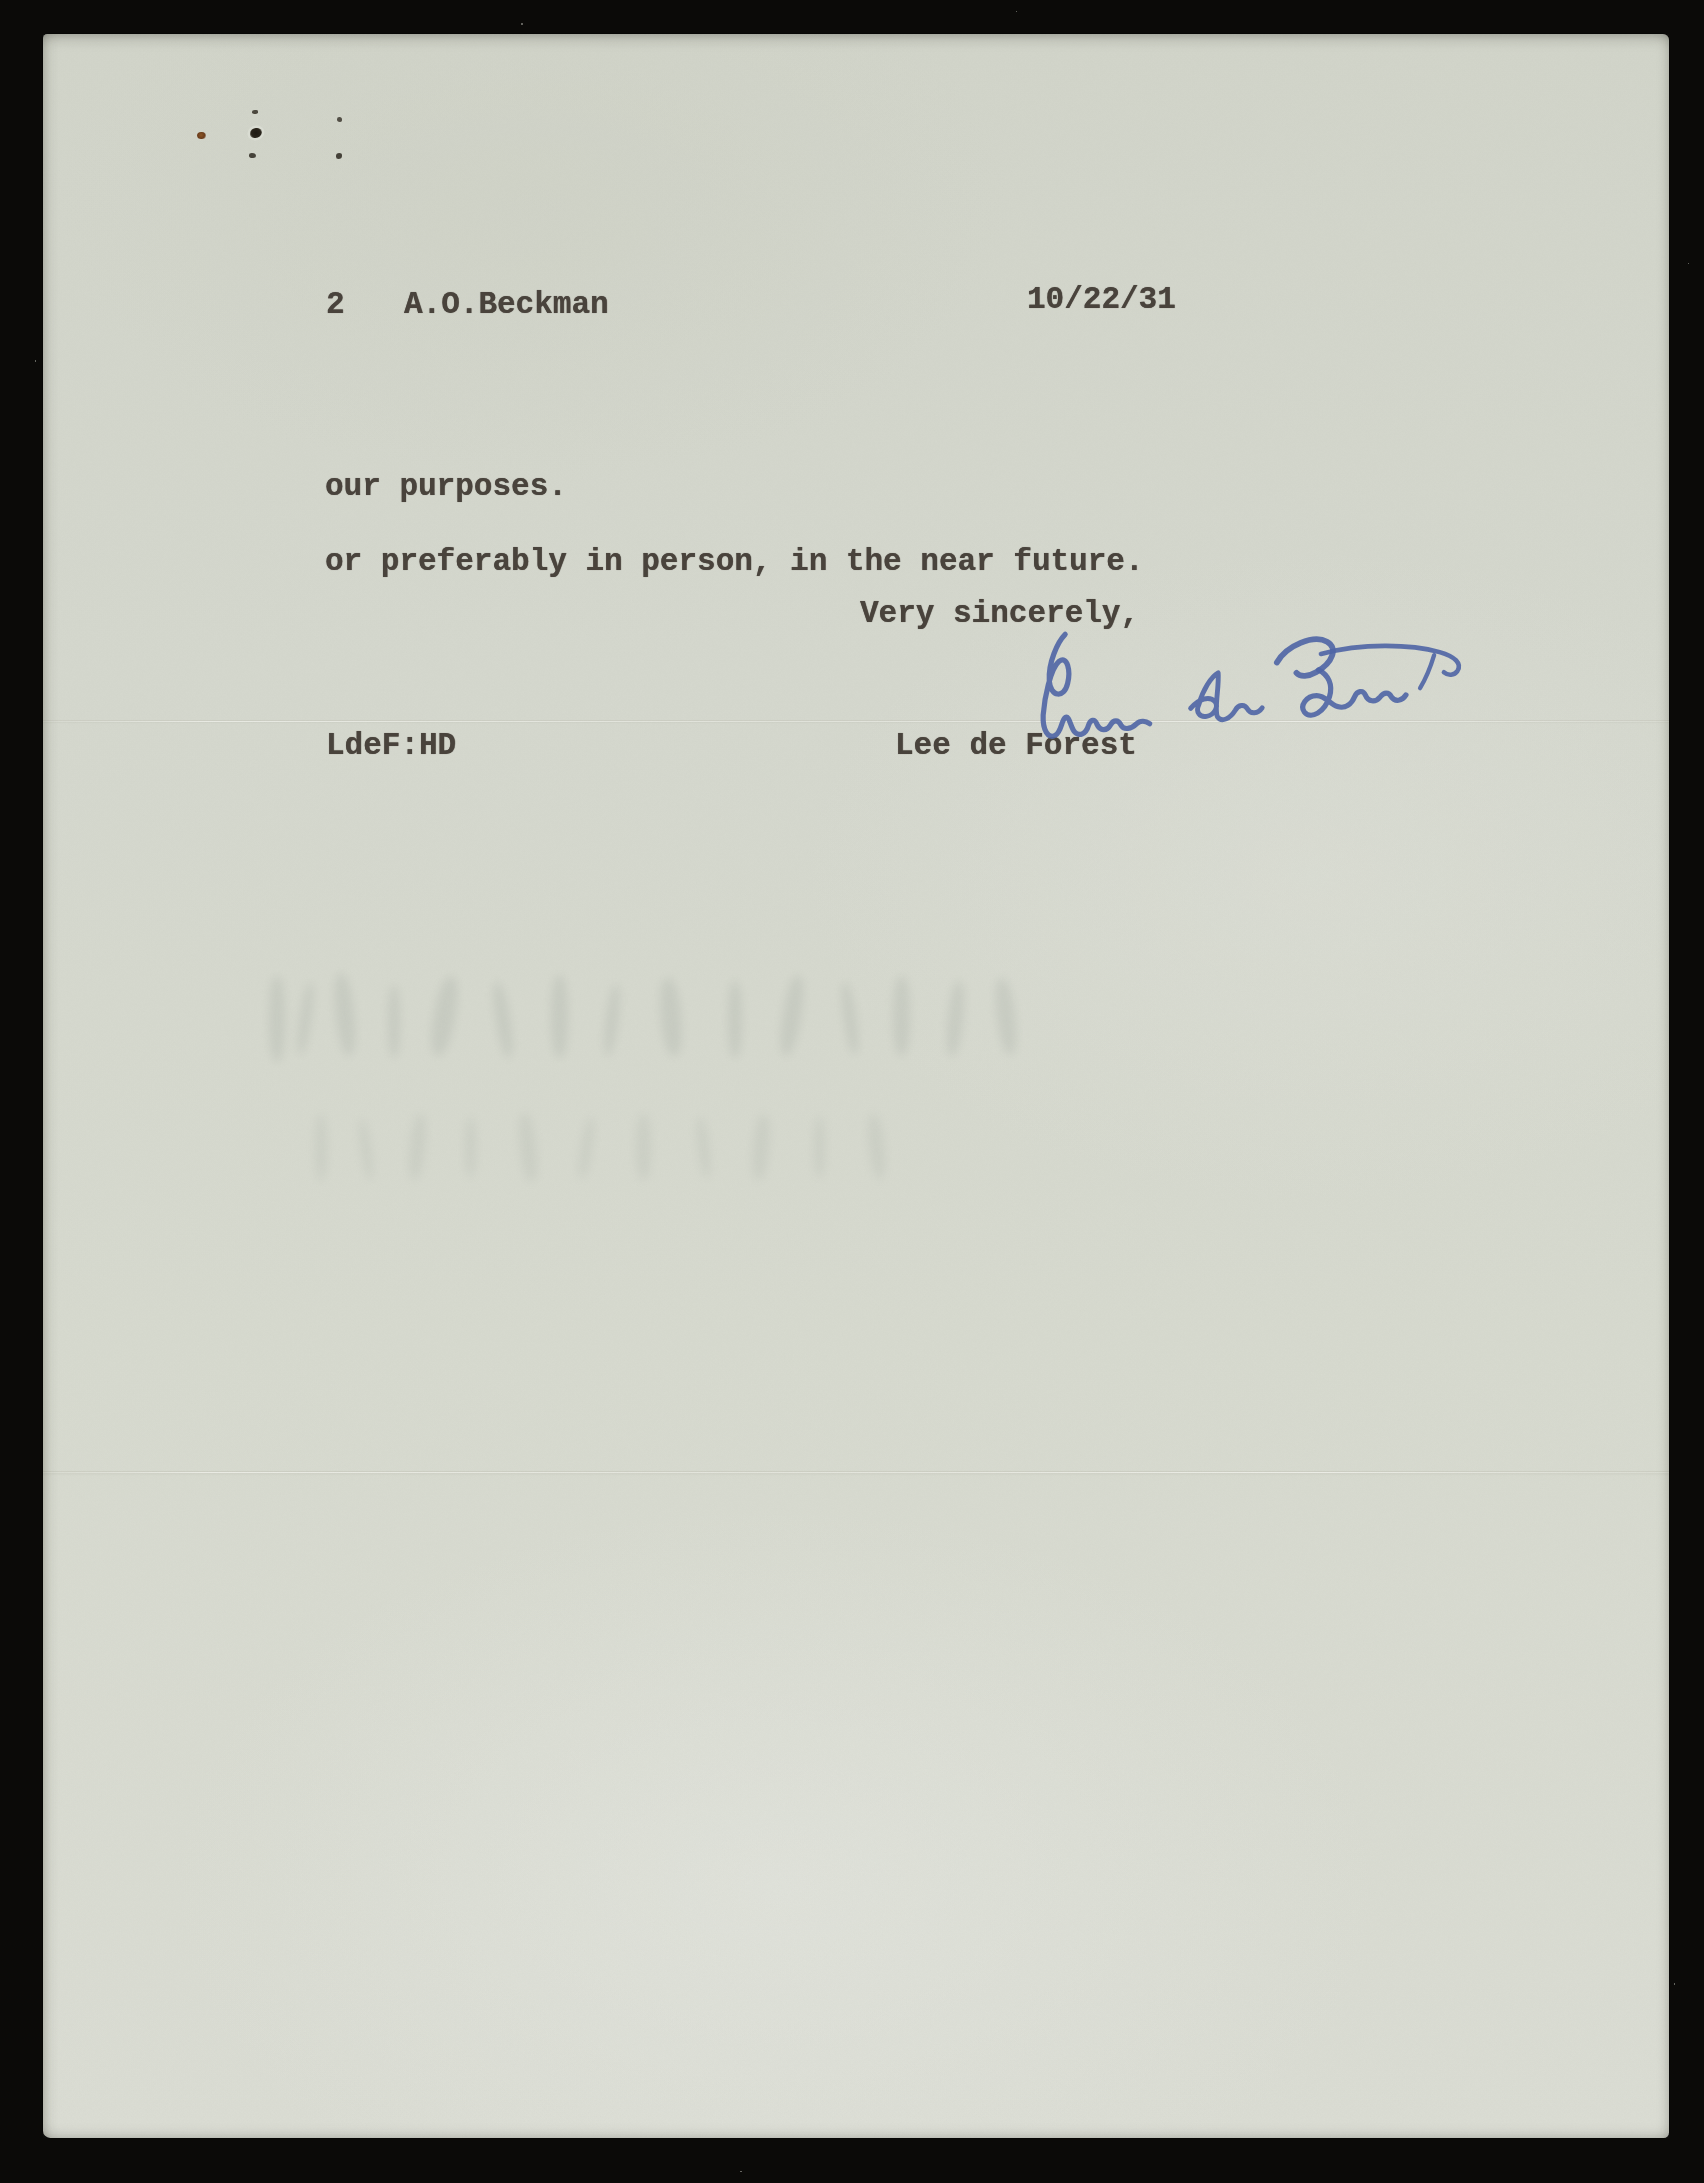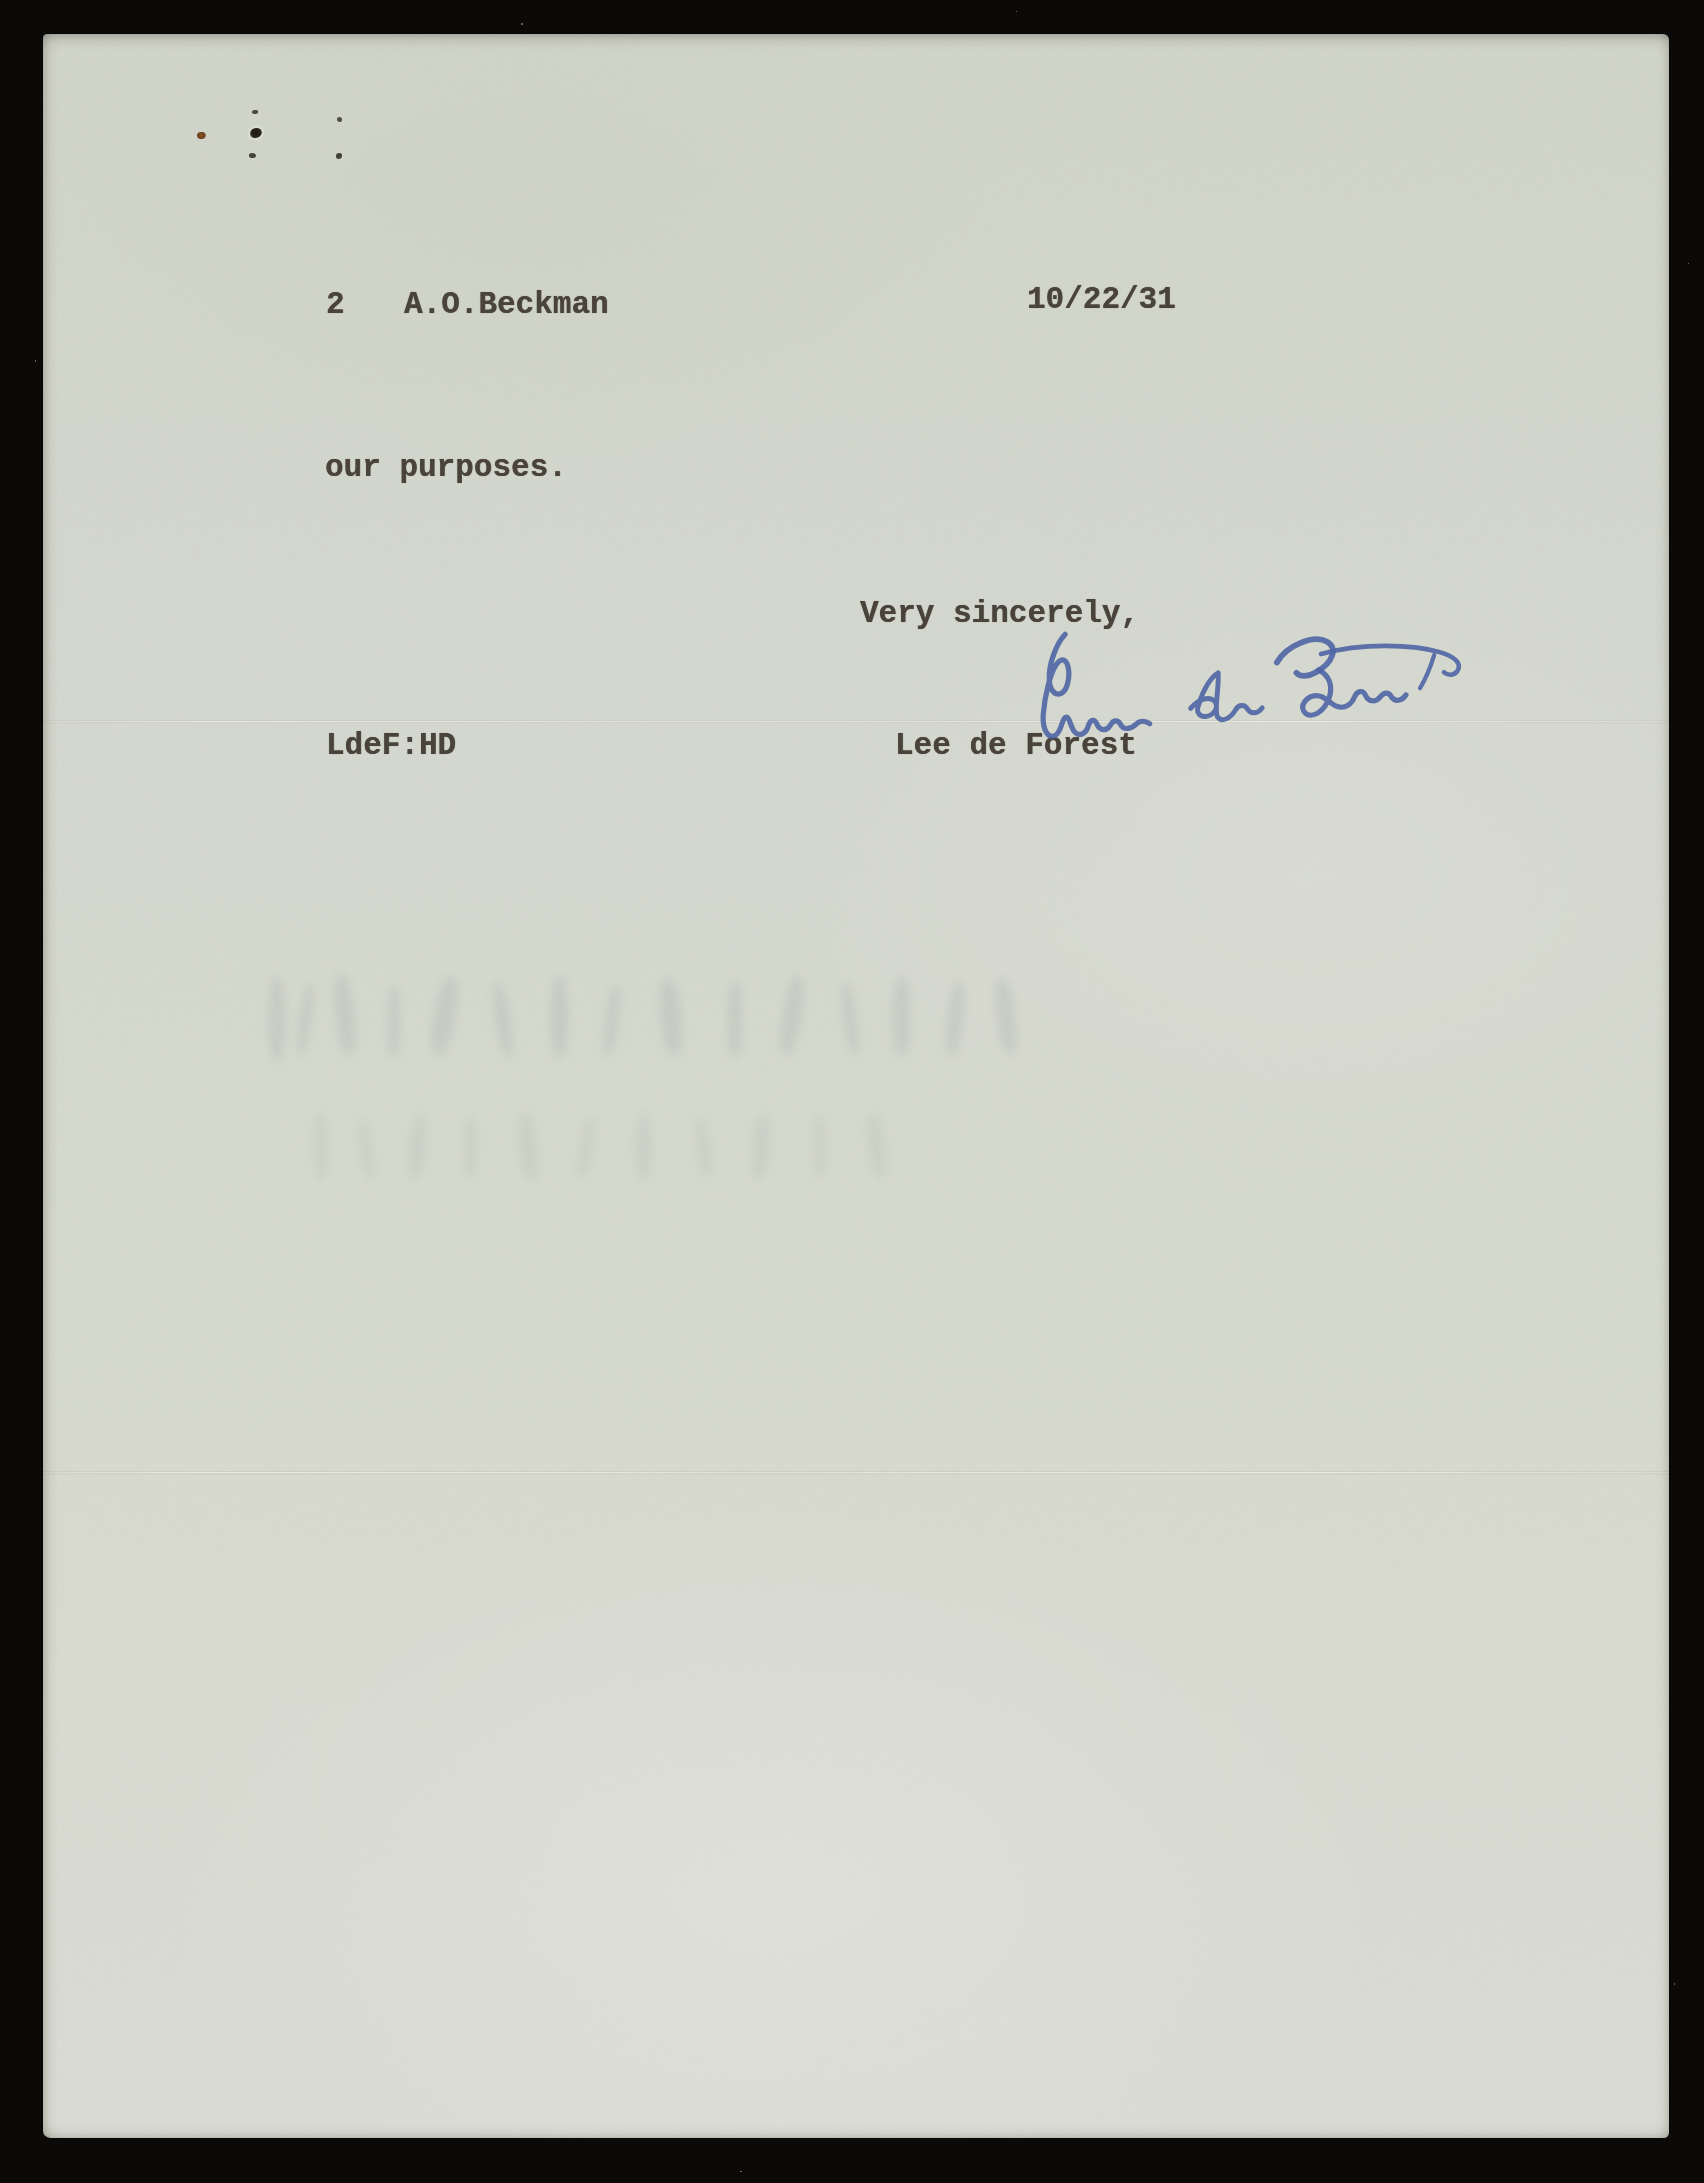--- a/index.html
+++ b/index.html
@@ -118,21 +118,22 @@
     <i style="left:392px;top:18.4px;width:11px;height:61px;transform:rotate(-7deg);"></i>
     <i style="left:447px;top:14.7px;width:16px;height:66px;transform:rotate(5deg);"></i>
     <i style="left:508px;top:17px;width:11px;height:62px;"></i>
     <i style="left:563px;top:14.7px;width:14.7px;height:65px;transform:rotate(-6deg);"></i>
   </div>
 
   <div class="tw" style="left:283px;top:255px;">2</div>
   <div class="tw" style="left:361px;top:255px;">A.O.Beckman</div>
   <div class="tw" style="left:984px;top:250px;">10/22/31</div>
 
-  <div class="tw" style="left:282px;top:418px;text-align:center;">our purposes.</div>
+  <div class="tw" style="left:282px;top:437px;text-align:center;">our purposes.</div>
+  <div class="tw" style="left:282px;top:512px;">or preferably in person, in the near future.</div>
 
   <div class="tw" style="left:817px;top:564px;">Very sincerely,</div>
   <div class="tw" style="left:283px;top:696px;">LdeF:HD</div>
   <div class="tw" style="left:852px;top:696px;">Lee de Forest</div>
 
   <svg class="sig" viewBox="0 0 760 215" xmlns="http://www.w3.org/2000/svg" fill="none" stroke="#4f65a5" stroke-linecap="round" stroke-linejoin="round" stroke-opacity="0.9">
     <path stroke-width="8.5" d="M100,28 C88,40 72,74 74,104 C76,130 98,134 104,108 C109,88 104,62 90,72 C76,84 66,132 64,160 C63,184 72,200 84,193 C94,187 94,168 100,164 C107,160 108,178 115,187 C123,196 134,191 138,177 C141,167 148,165 152,175 C157,186 168,187 174,176 C179,167 187,167 191,176 C196,185 208,183 217,174 C223,168 232,170 238,174"></path>
     <path stroke-width="8" d="M305,149 C318,133 336,128 345,138 C351,146 344,160 331,162 C320,164 313,155 318,144 C325,118 339,97 350,91 C352,112 343,152 349,163 C356,173 370,165 378,152 C383,143 393,141 398,150 C403,159 415,158 422,148"></path>
     <path stroke-width="9.5" d="M446,74 C462,46 506,28 528,40 C546,50 538,74 510,90 C498,97 484,98 478,91"></path>
     <path stroke-width="8.5" d="M514,86 C530,94 538,110 532,130 C524,155 502,168 491,155 C483,145 494,128 511,128 C526,128 532,142 545,146 C558,150 568,142 573,130 C577,120 587,118 591,128 C595,138 607,140 615,130 C621,122 629,122 633,130 C639,139 651,137 657,127"></path>

